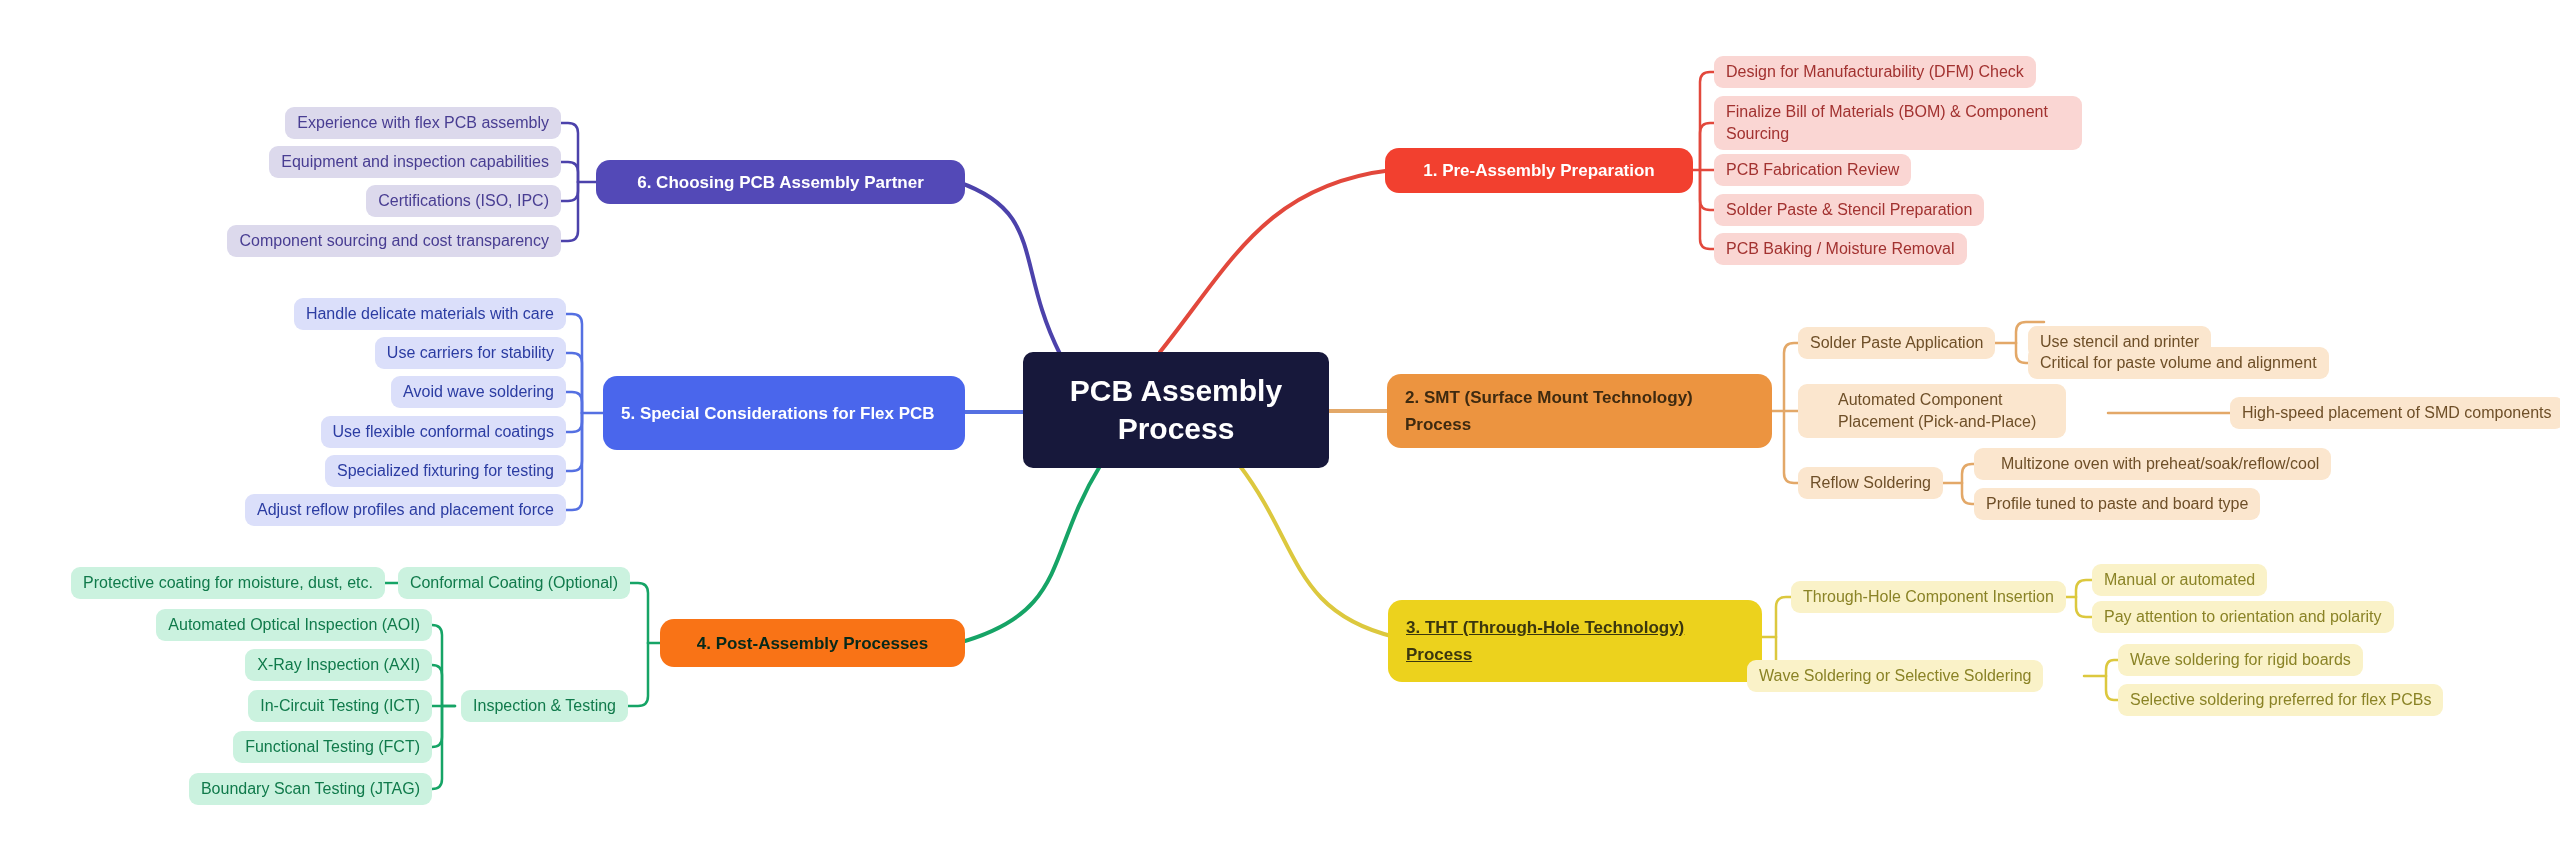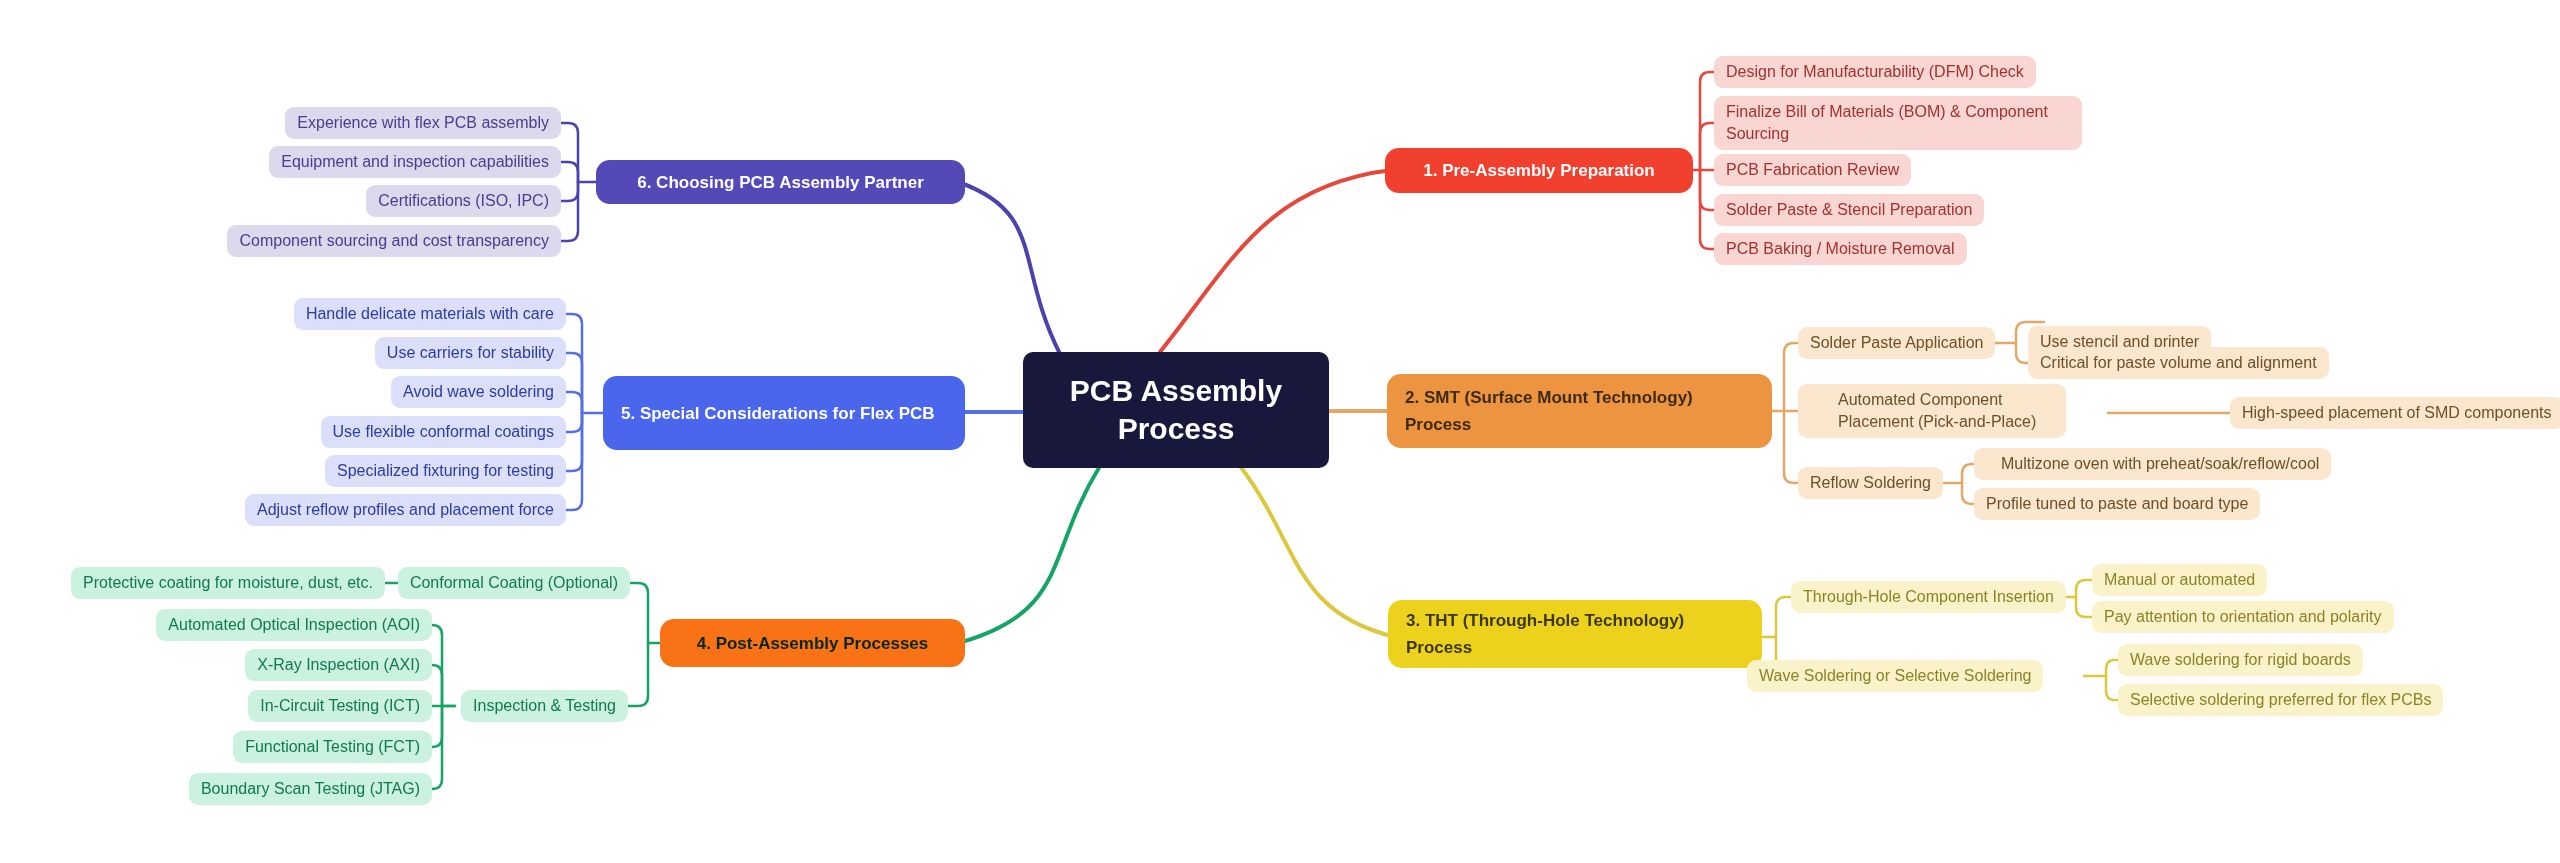--- a/index.html
+++ b/index.html
@@ -133,21 +133,21 @@
   <div class="node topic orange-t two" style="left:1387px;top:374px;width:385px;height:74px;">2. SMT (Surface Mount Technology) Process</div>
   <div class="node child orange-c" style="left:1798px;top:327px;">Solder Paste Application</div>
   <div class="node child orange-c" style="left:2028px;top:306px;margin-top:20px;">Use stencil and printer</div>
   <div class="node child orange-c" style="left:2028px;top:347px;">Critical for paste volume and alignment</div>
   <div class="node child orange-c wrap" style="left:1798px;top:384px;width:268px;padding-left:40px;">Automated Component Placement (Pick-and-Place)</div>
   <div class="node child orange-c" style="left:2230px;top:397px;">High-speed placement of SMD components</div>
   <div class="node child orange-c" style="left:1798px;top:467px;">Reflow Soldering</div>
   <div class="node child orange-c" style="left:1974px;top:448px;padding-left:27px;">Multizone oven with preheat/soak/reflow/cool</div>
   <div class="node child orange-c" style="left:1974px;top:488px;">Profile tuned to paste and board type</div>
 
-  <div class="node topic yellow-t two" style="left:1388px;top:600px;width:374px;height:68px;">3. THT (Through-Hole Technology) Process</div>
+  <div class="node topic yellow-t two" style="left:1388px;top:600px;width:374px;height:82px;text-decoration:underline;">3. THT (Through-Hole Technology) Process</div>
   <div class="node child yellow-c" style="left:1791px;top:581px;">Through-Hole Component Insertion</div>
   <div class="node child yellow-c" style="left:2092px;top:564px;">Manual or automated</div>
   <div class="node child yellow-c" style="left:2092px;top:601px;">Pay attention to orientation and polarity</div>
   <div class="node child yellow-c" style="left:1747px;top:660px;">Wave Soldering or Selective Soldering</div>
   <div class="node child yellow-c" style="left:2118px;top:644px;">Wave soldering for rigid boards</div>
   <div class="node child yellow-c" style="left:2118px;top:684px;">Selective soldering preferred for flex PCBs</div>
 
   <div class="node topic green-t" style="left:660px;top:619px;width:305px;height:48px;">4. Post-Assembly Processes</div>
   <div class="node child green-c" style="right:1930px;top:567px;">Conformal Coating (Optional)</div>
   <div class="node child green-c" style="right:2175px;top:567px;">Protective coating for moisture, dust, etc.</div>

